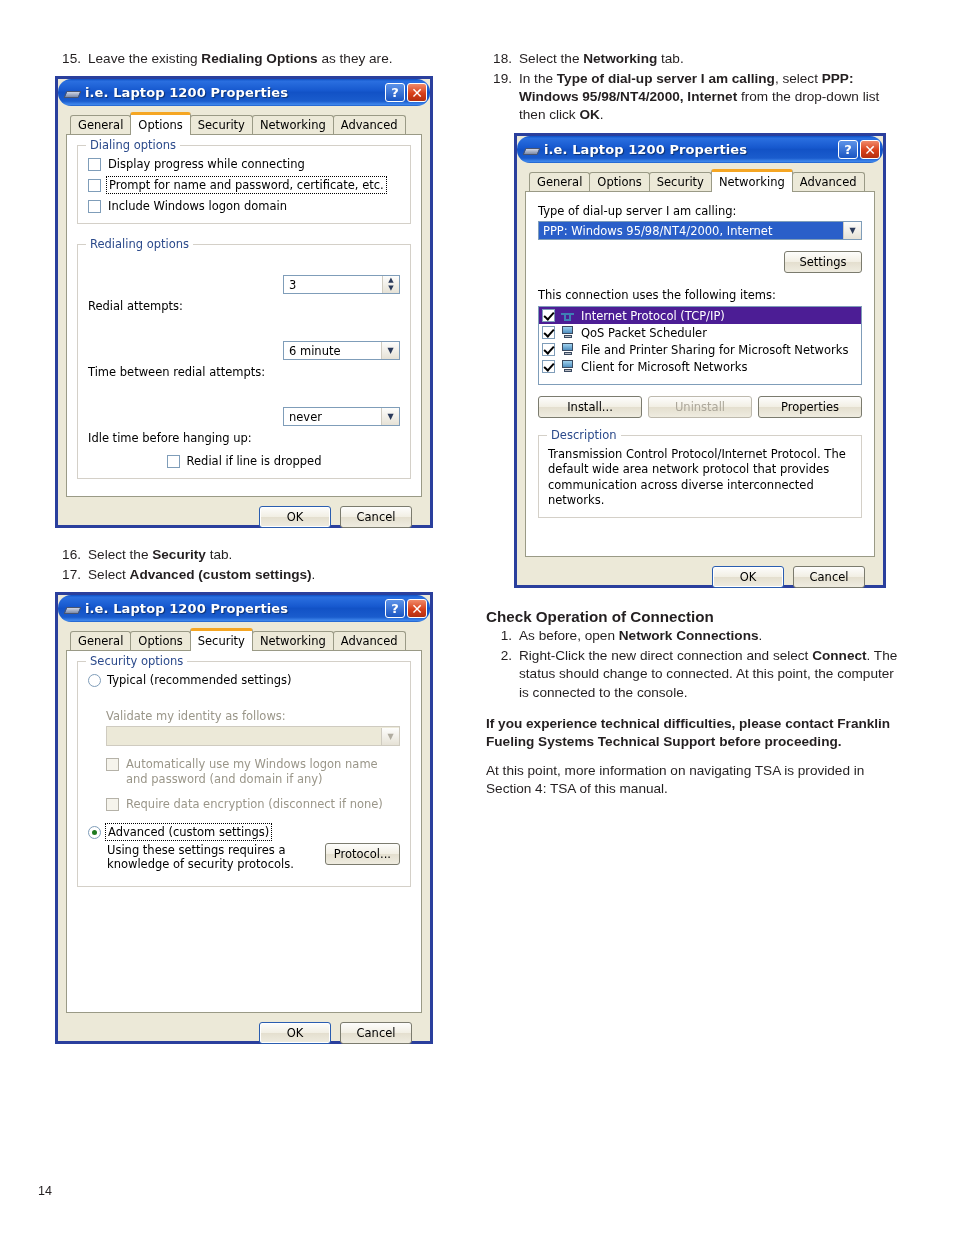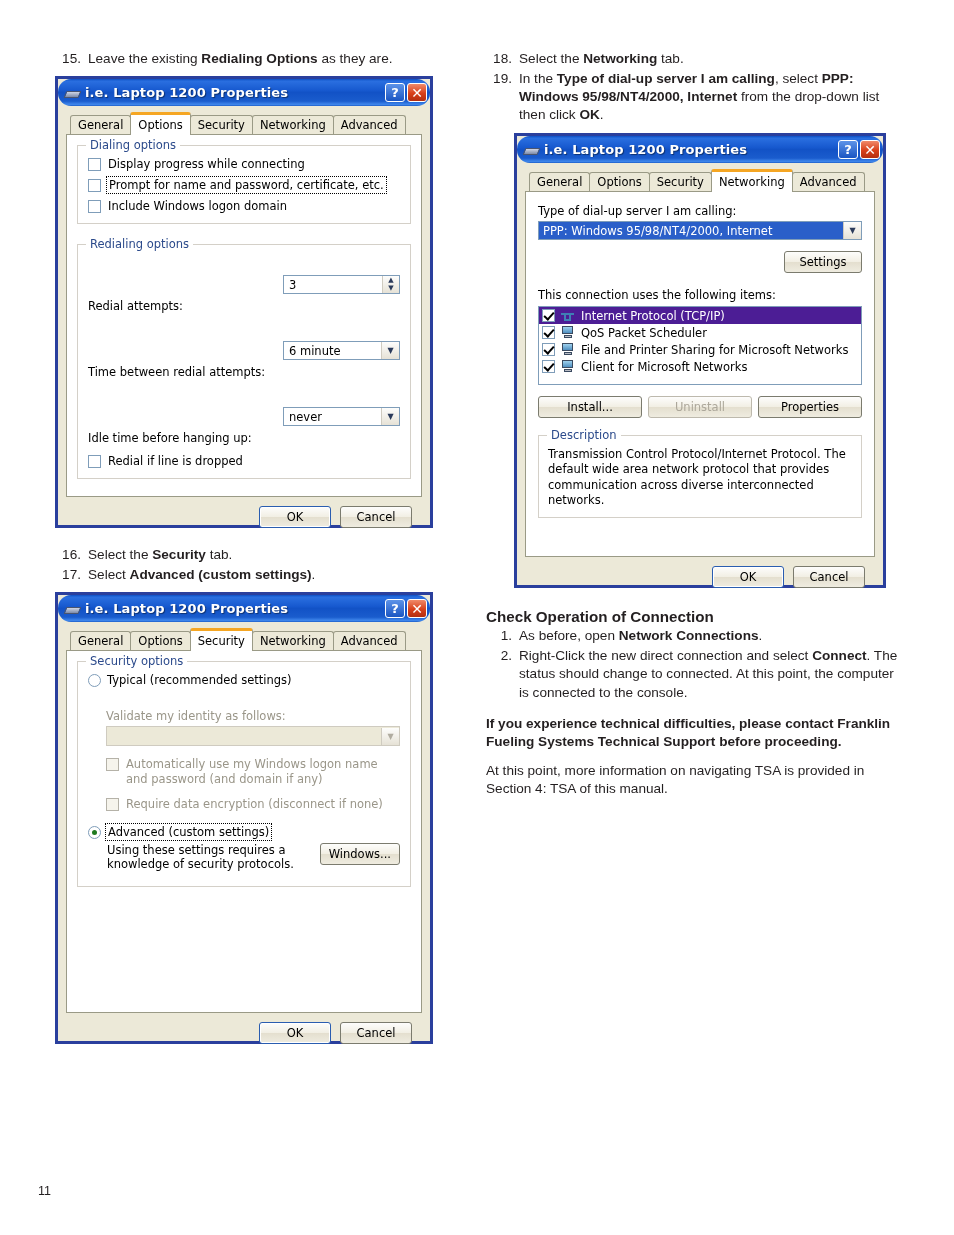--- a/index.html
+++ b/index.html
@@ -538,21 +538,21 @@
             </div>
 
             <div class="formrow">
               <span class="flabel">Idle time before hanging up:</span>
               <span class="field">
                 <span class="fv">never</span>
                 <span class="ddbtn">▼</span>
               </span>
             </div>
 
-            <div class="row" style="margin-top:2px;">
+            <div class="row" style="margin-top:2px;justify-content:center;">
               <span class="cb"></span>
               <span>Redial if line is dropped</span>
             </div>
           </div>
 
         </div>
 
         <div class="btnbar">
           <span class="btn default">OK</span>
           <span class="btn">Cancel</span>
@@ -618,21 +618,21 @@
               <span class="label-dim">Require data encryption (disconnect if none)</span>
             </div>
 
             <div class="row" style="margin-bottom:0;">
               <span class="rb checked"></span>
               <span class="focus-outline">Advanced (custom settings)</span>
             </div>
 
             <div class="adv-desc">
               <span class="t">Using these settings requires a knowledge of security protocols.</span>
-              <span class="btn" style="min-width:66px;">Windows...</span>
+              <span class="btn" style="min-width:66px;">Protocol...</span>
             </div>
           </div>
         </div>
 
         <div class="btnbar">
           <span class="btn default">OK</span>
           <span class="btn">Cancel</span>
         </div>
       </div>
     </div>
@@ -745,14 +745,14 @@
           <span class="txt"><span>Right-Click the new direct connection and select </span><b>Connect</b><span>. The status should change to connected. At this point, the computer is connected to the console.</span></span>
         </li>
       </ul>
 
       <p class="para bold" style="margin-top:13px;">If you experience technical difficulties, please contact Franklin Fueling Systems Technical Support before proceeding.</p>
       <p class="para">At this point, more information on navigating TSA is provided in Section 4: TSA of this manual.</p>
     </div>
 
   </div>
 
-  <div class="page-number">11</div>
+  <div class="page-number">14</div>
 </div>
 
 </body></html>

